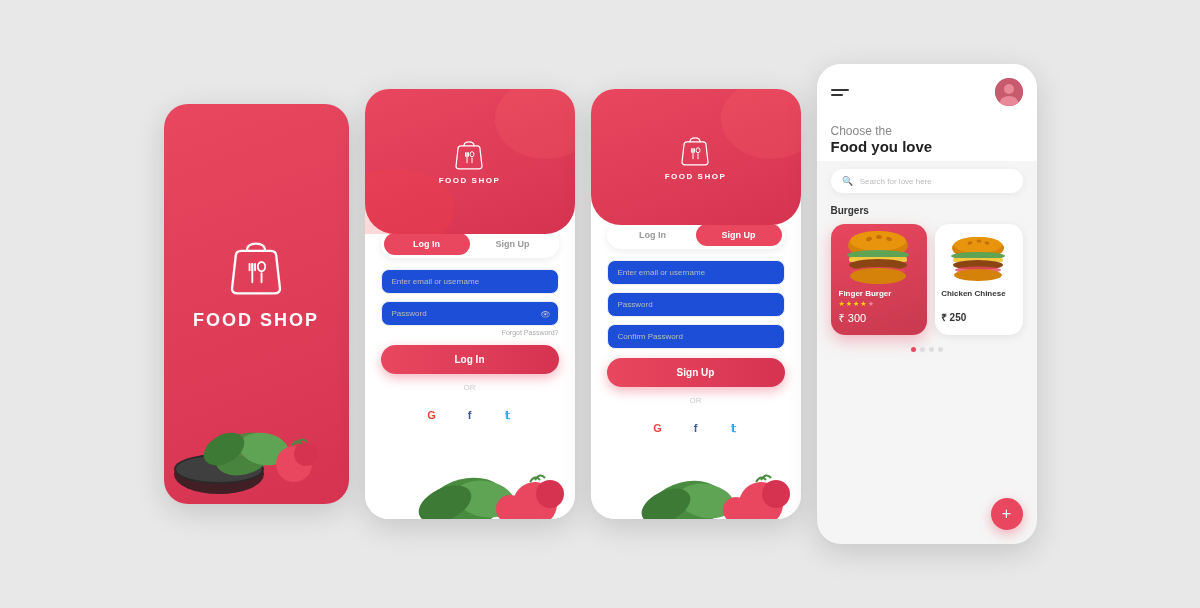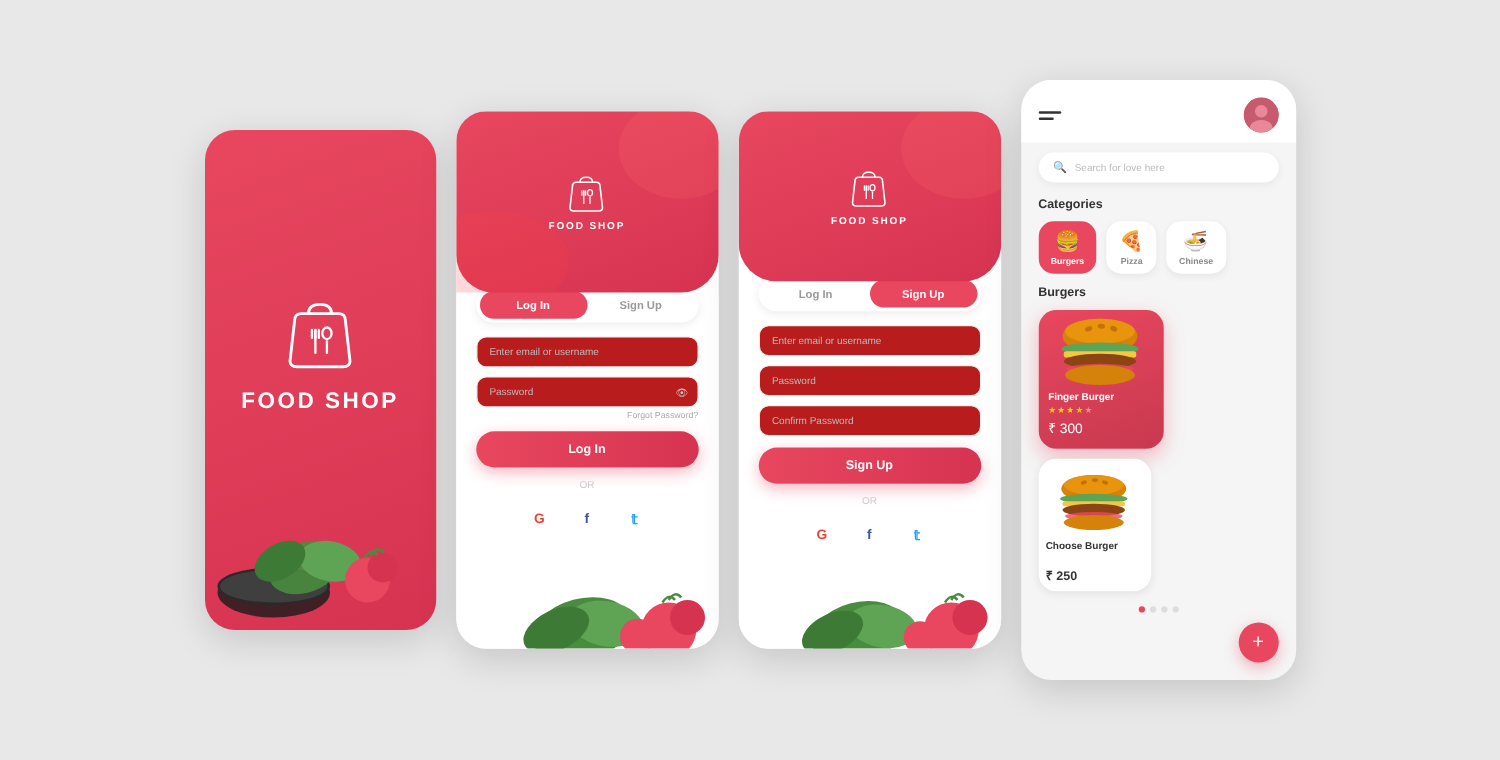--- a/index.html
+++ b/index.html
@@ -108,21 +108,21 @@
     .tab-btn.active {
       background: #e8475f;
       color: white;
     }
     .tab-btn.inactive {
       background: transparent;
       color: #999;
     }
 
     .input-field {
-      background: #b91c1c;
+      background: #1d4ed8;
       border: 1px solid #eee;
       border-radius: 8px;
       padding: 7px 10px;
       font-size: 8px;
       color: #aaa;
       position: relative;
     }
     .input-field-wrapper {
       position: relative;
     }
@@ -290,21 +290,20 @@
     .category-pill.active .category-label { color: white; }
     .category-pill.inactive .category-label { color: #888; }
 
     .burgers-section {
       padding: 4px 14px;
     }
     .products-row {
       display: flex;
       gap: 8px;
       margin-top: 6px;
-      flex-direction: column;
     }
     .product-card {
       border-radius: 14px;
       overflow: hidden;
       cursor: pointer;
     }
     .product-card-featured {
       background: linear-gradient(160deg, #e8475f, #c8394f);
       width: 100px;
       padding-bottom: 10px;
@@ -579,43 +578,30 @@
       </div>
       <div class="avatar-circle">
         <svg width="28" height="28" viewBox="0 0 28 28">
           <circle cx="14" cy="14" r="14" fill="#c85a6e"></circle>
           <circle cx="14" cy="11" r="5" fill="#e88899"></circle>
           <ellipse cx="14" cy="24" rx="9" ry="6" fill="#e88899"></ellipse>
         </svg>
       </div>
     </div>
 
+    <div class="home-title-area">
+      <div class="choose-text">Choose the</div>
+      <div class="food-love-text">Food you love</div>
+    </div>
 
     <div class="search-bar">
       <span class="search-icon-sm">🔍</span>
       <span style="font-size:8px;color:#bbb;">Search for love here</span>
     </div>
 
-    <div class="categories-section">
-      <div class="section-title">Categories</div>
-      <div class="categories-row">
-        <div class="category-pill active">
-          <span class="category-emoji">🍔</span>
-          <span class="category-label">Burgers</span>
-        </div>
-        <div class="category-pill inactive">
-          <span class="category-emoji">🍕</span>
-          <span class="category-label">Pizza</span>
-        </div>
-        <div class="category-pill inactive">
-          <span class="category-emoji">🍜</span>
-          <span class="category-label">Chinese</span>
-        </div>
-      </div>
-    </div>
 
     <div class="burgers-section">
       <div class="section-title">Burgers</div>
       <div class="products-row">
 
         <div class="product-card product-card-featured">
           <div class="product-img-area">
             <svg width="75" height="60" viewBox="0 0 75 60">
 
               <ellipse cx="37" cy="18" rx="30" ry="14" fill="#d4820a"></ellipse>
@@ -657,21 +643,21 @@
               <ellipse cx="24" cy="10" rx="2.5" ry="1.5" fill="#c47008" transform="rotate(-20,24,10)"></ellipse>
               <ellipse cx="33" cy="8" rx="2.5" ry="1.5" fill="#c47008"></ellipse>
               <ellipse cx="41" cy="10" rx="2.5" ry="1.5" fill="#c47008" transform="rotate(20,41,10)"></ellipse>
               <ellipse cx="32" cy="23" rx="27" ry="4" fill="#5fa355"></ellipse>
               <rect x="7" y="25" width="50" height="4" rx="2" fill="#f5c842"></rect>
               <ellipse cx="32" cy="32" rx="25" ry="5" fill="#8b4513"></ellipse>
               <ellipse cx="32" cy="37" rx="23" ry="3.5" fill="#e8475f" opacity="0.8"></ellipse>
               <ellipse cx="32" cy="42" rx="24" ry="6" fill="#d4820a"></ellipse>
             </svg>
           </div>
-          <div class="product-name-dark">Choose Burger</div>
+          <div class="product-name-dark">Chicken Chinese</div>
           <div class="price-dark">₹ 250</div>
         </div>
       </div>
     </div>
 
     <div class="dots-row">
       <div class="dot active"></div>
       <div class="dot inactive"></div>
       <div class="dot inactive"></div>
       <div class="dot inactive"></div>

